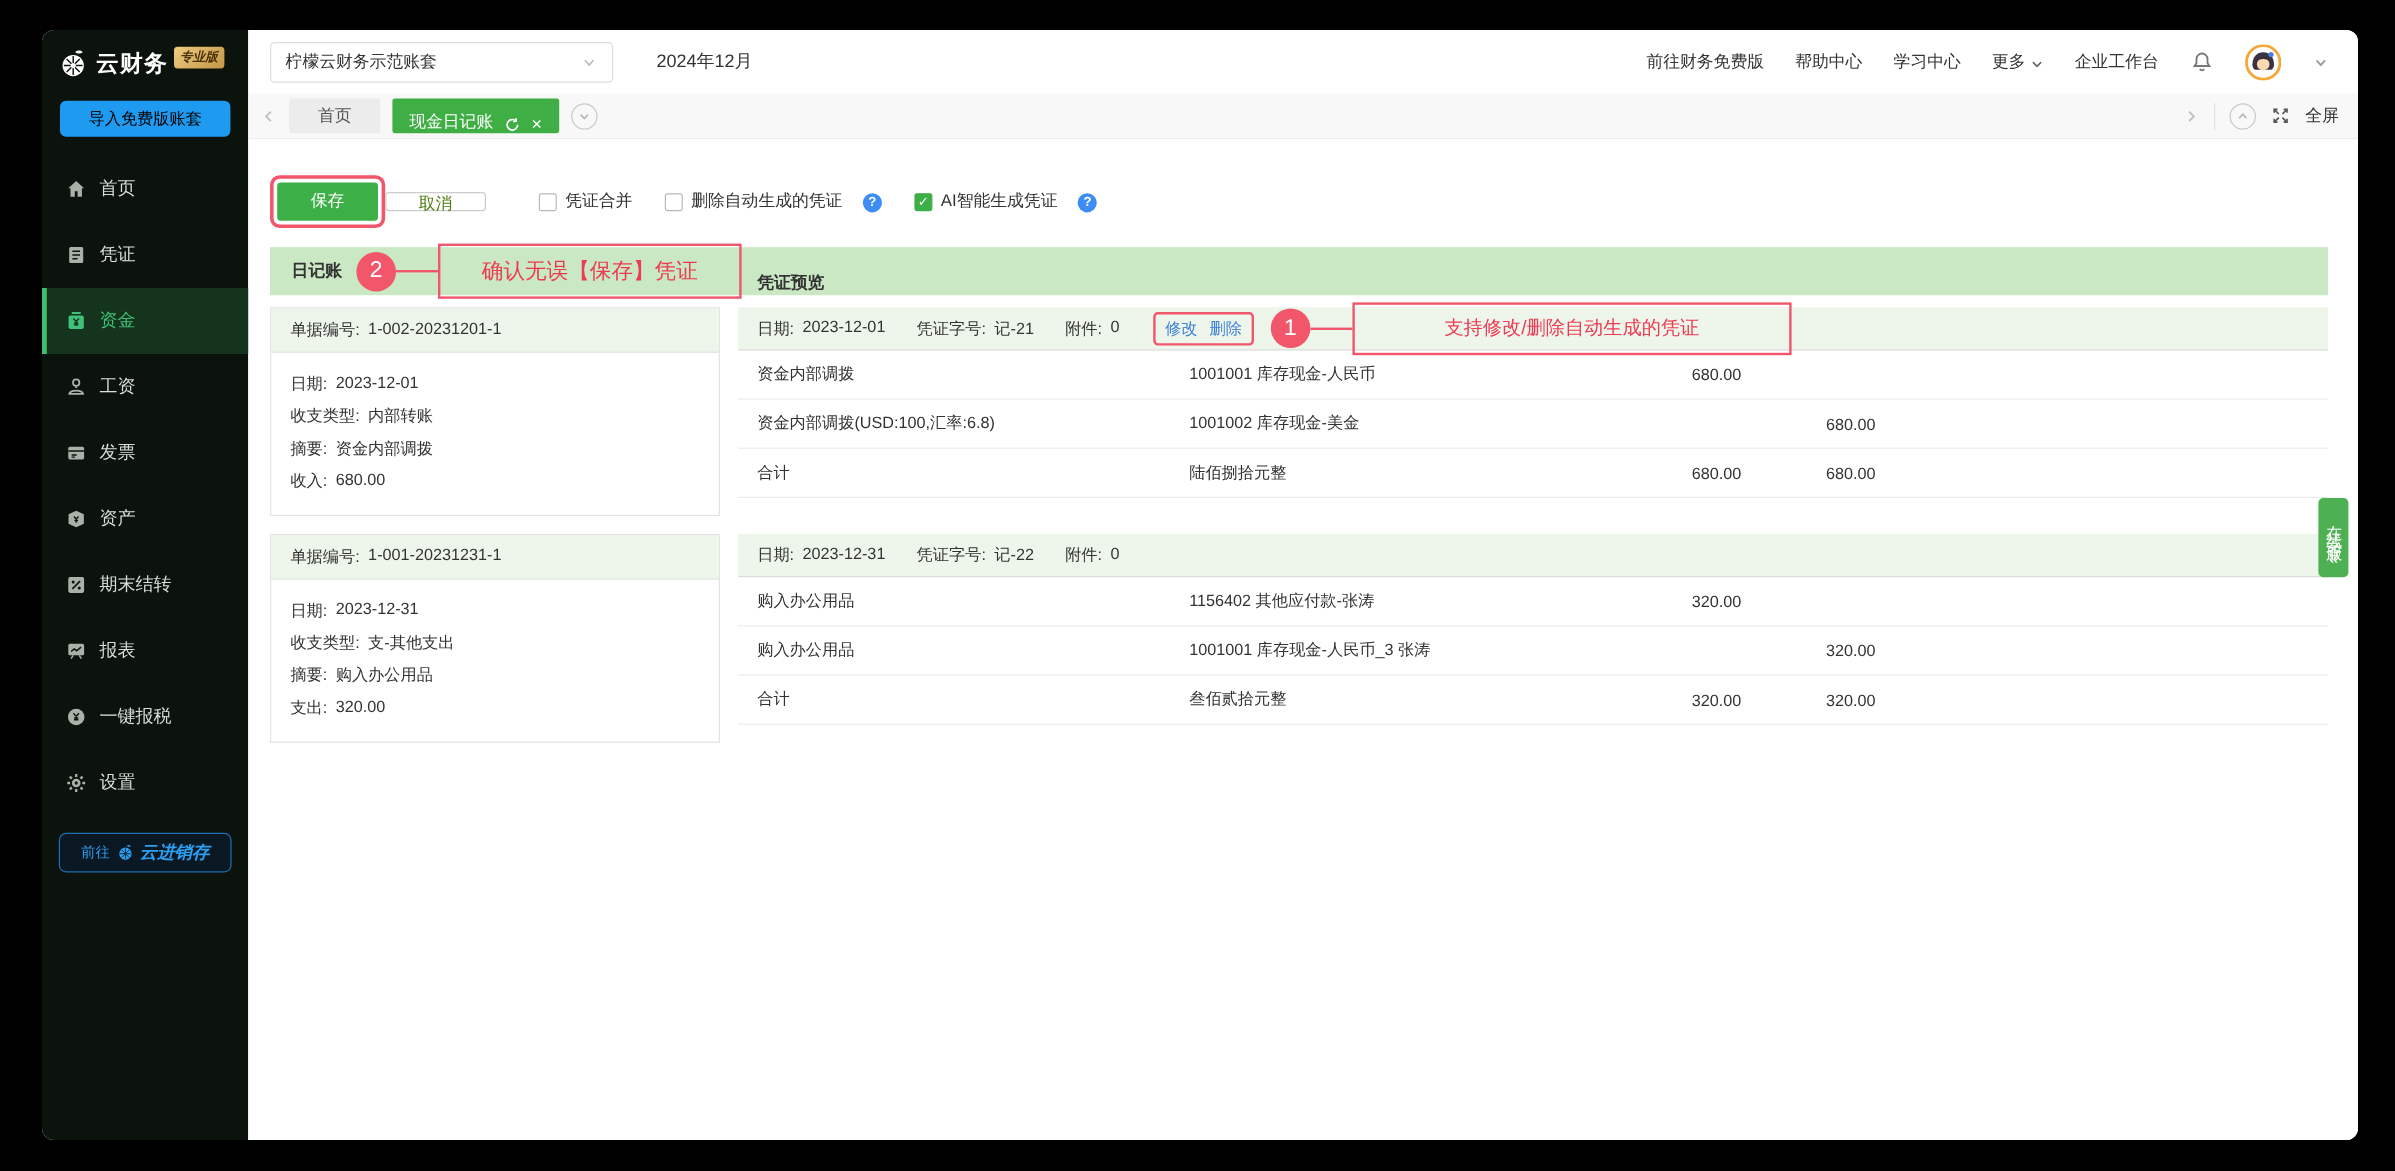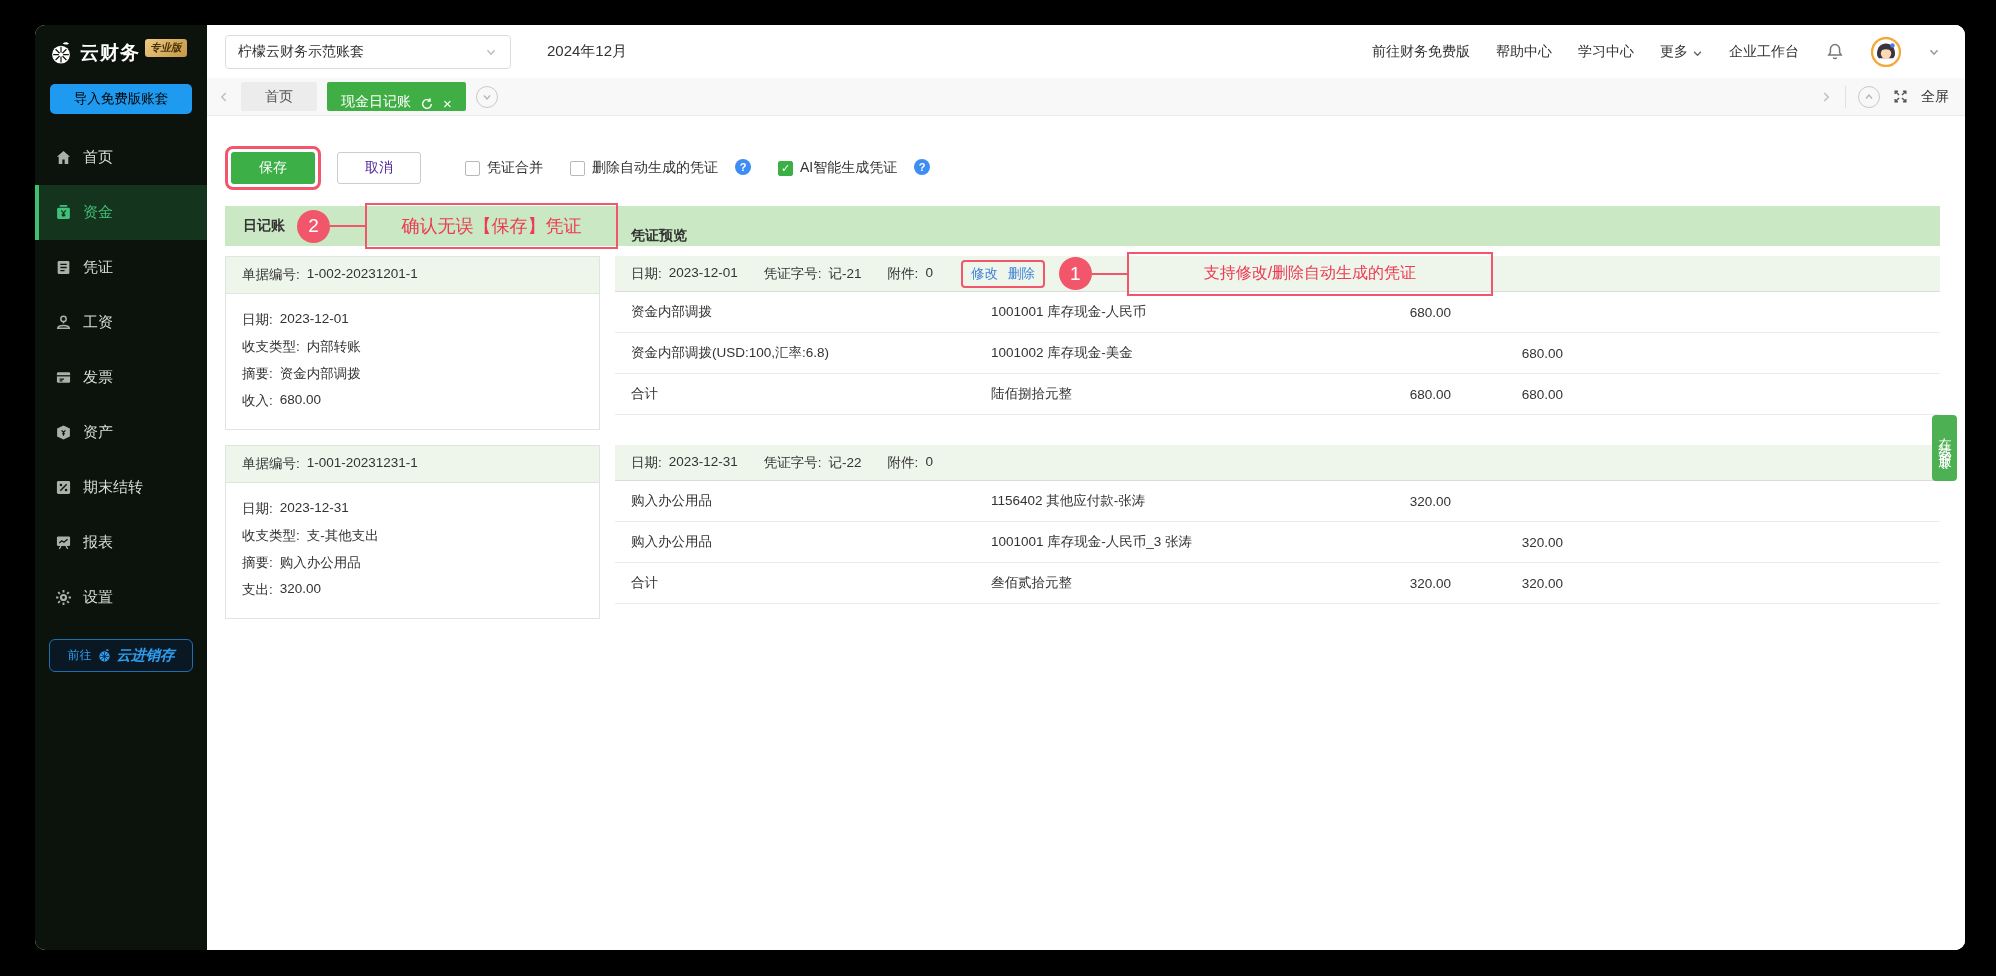--- a/index.html
+++ b/index.html
@@ -57,23 +57,23 @@
   .tb-divider { width:1px; height:22px; background:#e0e0e0; }
   .fs-icon { width:17px; height:17px; color:#555; cursor:pointer; }
   .fs-icon svg { width:100%; height:100%; }
 
   
   .content { flex:1; background:#fff; padding:30px 25px 0 18px; position:relative; overflow:hidden; }
   .toolbar { display:flex; align-items:center; margin-bottom:16px; }
   .save-outline { border:3px solid #f2566b; border-radius:8px; padding:3px; display:inline-block; }
   .btn-save { width:84px; height:32px; background:#3cb047; color:#fff; border:none; border-radius:3px;
               font-size:14px; cursor:pointer; }
-  .btn-cancel { width:84px; height:32px; background:#fff; color:#4c1d95; border:1px solid #ccc;
-                border-radius:3px; font-size:14px; margin-left:16px; cursor:pointer; }
-  .checks { display:flex; align-items:flex-start; gap:9px; margin-left:44px; font-size:14px; color:#333; }
+  .btn-cancel { width:84px; height:16px; background:#fff; color:#4d7c0f; border:1px solid #ccc;
+                border-radius:3px; font-size:14px; margin-left:0; cursor:pointer; }
+  .checks { display:flex; align-items:flex-end; gap:9px; margin-left:44px; font-size:14px; color:#333; }
   .check-group { display:flex; align-items:center; gap:7px; margin-right:18px; cursor:pointer; }
   .checkbox { width:15px; height:15px; border:1px solid #b8b8b8; border-radius:2px; background:#fff;
               display:flex; align-items:center; justify-content:center; flex-shrink:0; }
   .checkbox.checked { background:#3cb047; border-color:#3cb047; color:#fff; font-size:11px; }
   .help { width:16px; height:16px; border-radius:50%; background:#3d8df5; color:#fff; font-size:11px;
           font-weight:bold; display:flex; align-items:center; justify-content:center; cursor:pointer;
           margin-left:-10px; margin-right:18px; flex-shrink:0;}
 
   .band { height:40px; background:#c9e8c3; display:flex; align-items:center; padding-left:18px;
           position:relative; margin-bottom:10px; }
@@ -140,38 +140,38 @@
 
       <nav class="menu">
         <div class="menu-item">
           <span class="mi-icon">
               <svg viewBox="0 0 16 16">
                 <path d="M8 1.8L1.8 7.4h1.7V14h3.4v-4.2h2.2V14h3.4V7.4h1.7z" fill="currentColor"></path>
               </svg>
             </span>
           <span>首页</span>
         </div>
+        <div class="menu-item">
+          <span class="mi-icon">
+              <svg viewBox="0 0 16 16">
+                <rect x="2.5" y="1.8" width="11" height="12.4" rx="1.2" fill="currentColor"></rect>
+                <path d="M5 5h6M5 8h6M5 11h4" stroke="#0c120c" stroke-width="1.2"></path>
+              </svg>
+            </span>
+          <span>凭证</span>
+        </div>
         <div class="menu-item active">
           <span class="mi-icon">
               <svg viewBox="0 0 16 16">
                 <path d="M4.5 1.8h7" stroke="currentColor" stroke-width="1.6"></path>
                 <rect x="2" y="3.6" width="12" height="10.6" rx="1.4" fill="currentColor"></rect>
                 <path d="M5.8 6l2.2 2.4L10.2 6M8 8.4v3.4M6.3 9.6h3.4M6.3 11h3.4" stroke="#15341e" stroke-width="1.1" fill="none"></path>
               </svg>
             </span>
           <span>资金</span>
-        </div>
-        <div class="menu-item">
-          <span class="mi-icon">
-              <svg viewBox="0 0 16 16">
-                <rect x="2.5" y="1.8" width="11" height="12.4" rx="1.2" fill="currentColor"></rect>
-                <path d="M5 5h6M5 8h6M5 11h4" stroke="#0c120c" stroke-width="1.2"></path>
-              </svg>
-            </span>
-          <span>凭证</span>
         </div>
         <div class="menu-item">
           <span class="mi-icon">
               <svg viewBox="0 0 16 16" fill="none" stroke="currentColor" stroke-width="1.4">
                 <circle cx="8" cy="4.6" r="2.5"></circle>
                 <path d="M2.6 13.4c.6-3.4 10.2-3.4 10.8 0z"></path>
                 <path d="M8 6.8v2"></path>
               </svg>
             </span>
           <span>工资</span>
@@ -208,20 +208,29 @@
         </div>
         <div class="menu-item">
           <span class="mi-icon">
               <svg viewBox="0 0 16 16">
                 <rect x="1.8" y="2.4" width="12.4" height="9" rx="1.2" fill="currentColor"></rect>
                 <path d="M4 8.4l2.4-2 2 1.4 3.4-2.8" stroke="#0c120c" stroke-width="1.2" fill="none"></path>
                 <path d="M5.6 11.4l-1.6 2.6M10.4 11.4l1.6 2.6" stroke="currentColor" stroke-width="1.2"></path>
               </svg>
             </span>
           <span>报表</span>
+        </div>
+        <div class="menu-item">
+          <span class="mi-icon">
+              <svg viewBox="0 0 16 16">
+                <circle cx="8" cy="8" r="6.5" fill="currentColor"></circle>
+                <path d="M5.8 5l2.2 2.4L10.2 5M8 7.4v3.4M6.3 8.8h3.4M6.3 10.2h3.4" stroke="#0c120c" stroke-width="1.1" fill="none"></path>
+              </svg>
+            </span>
+          <span>一键报税</span>
         </div>
         <div class="menu-item">
           <span class="mi-icon">
               <svg viewBox="0 0 16 16">
                 <g stroke="currentColor" stroke-width="1.8">
                   <path d="M8 1v2.2M8 12.8V15M1 8h2.2M12.8 8H15M3 3l1.6 1.6M11.4 11.4L13 13M13 3l-1.6 1.6M4.6 11.4L3 13"></path>
                 </g>
                 <circle cx="8" cy="8" r="3.4" fill="currentColor"></circle>
                 <circle cx="8" cy="8" r="1.3" fill="#0c120c"></circle>
               </svg>

